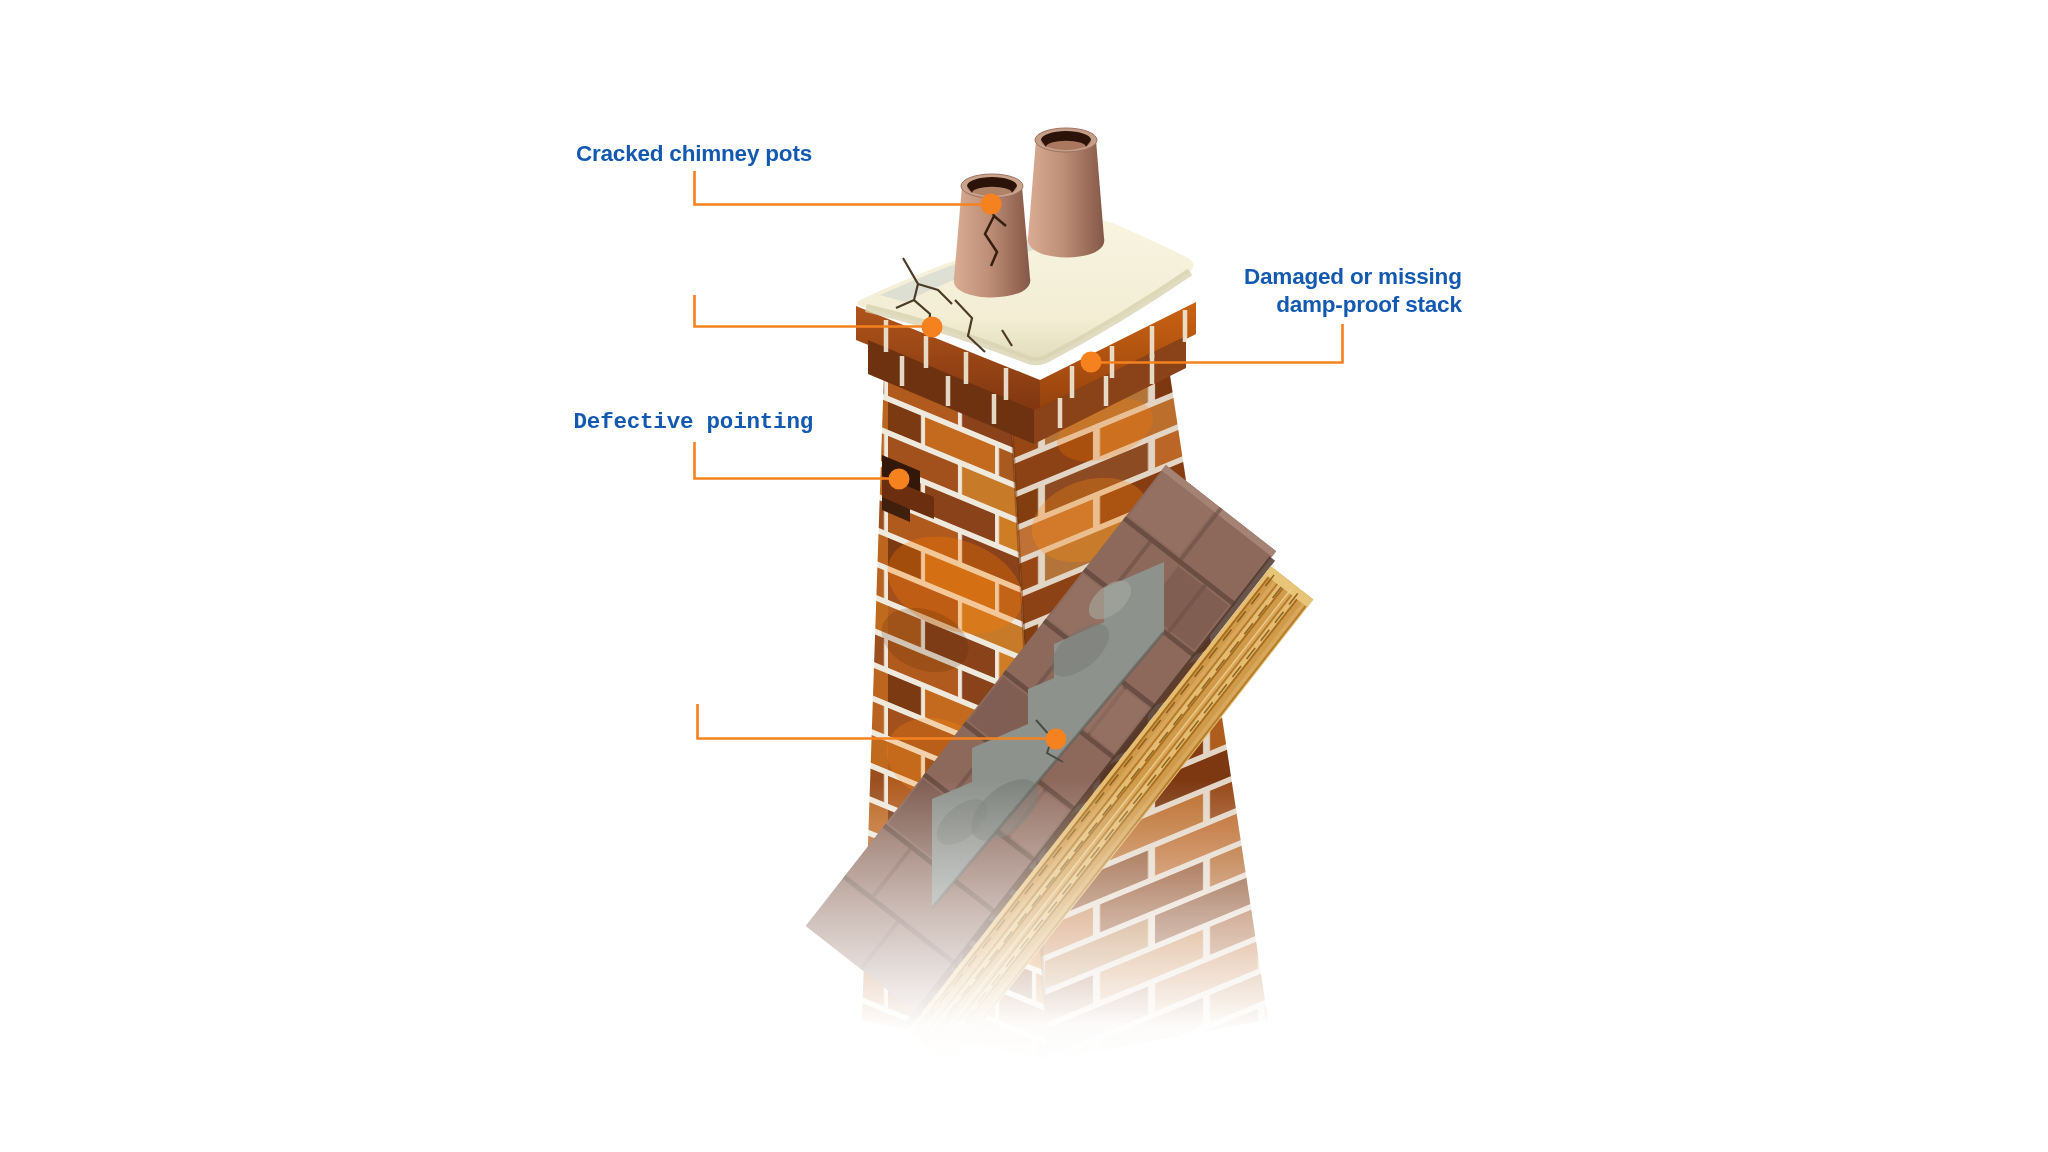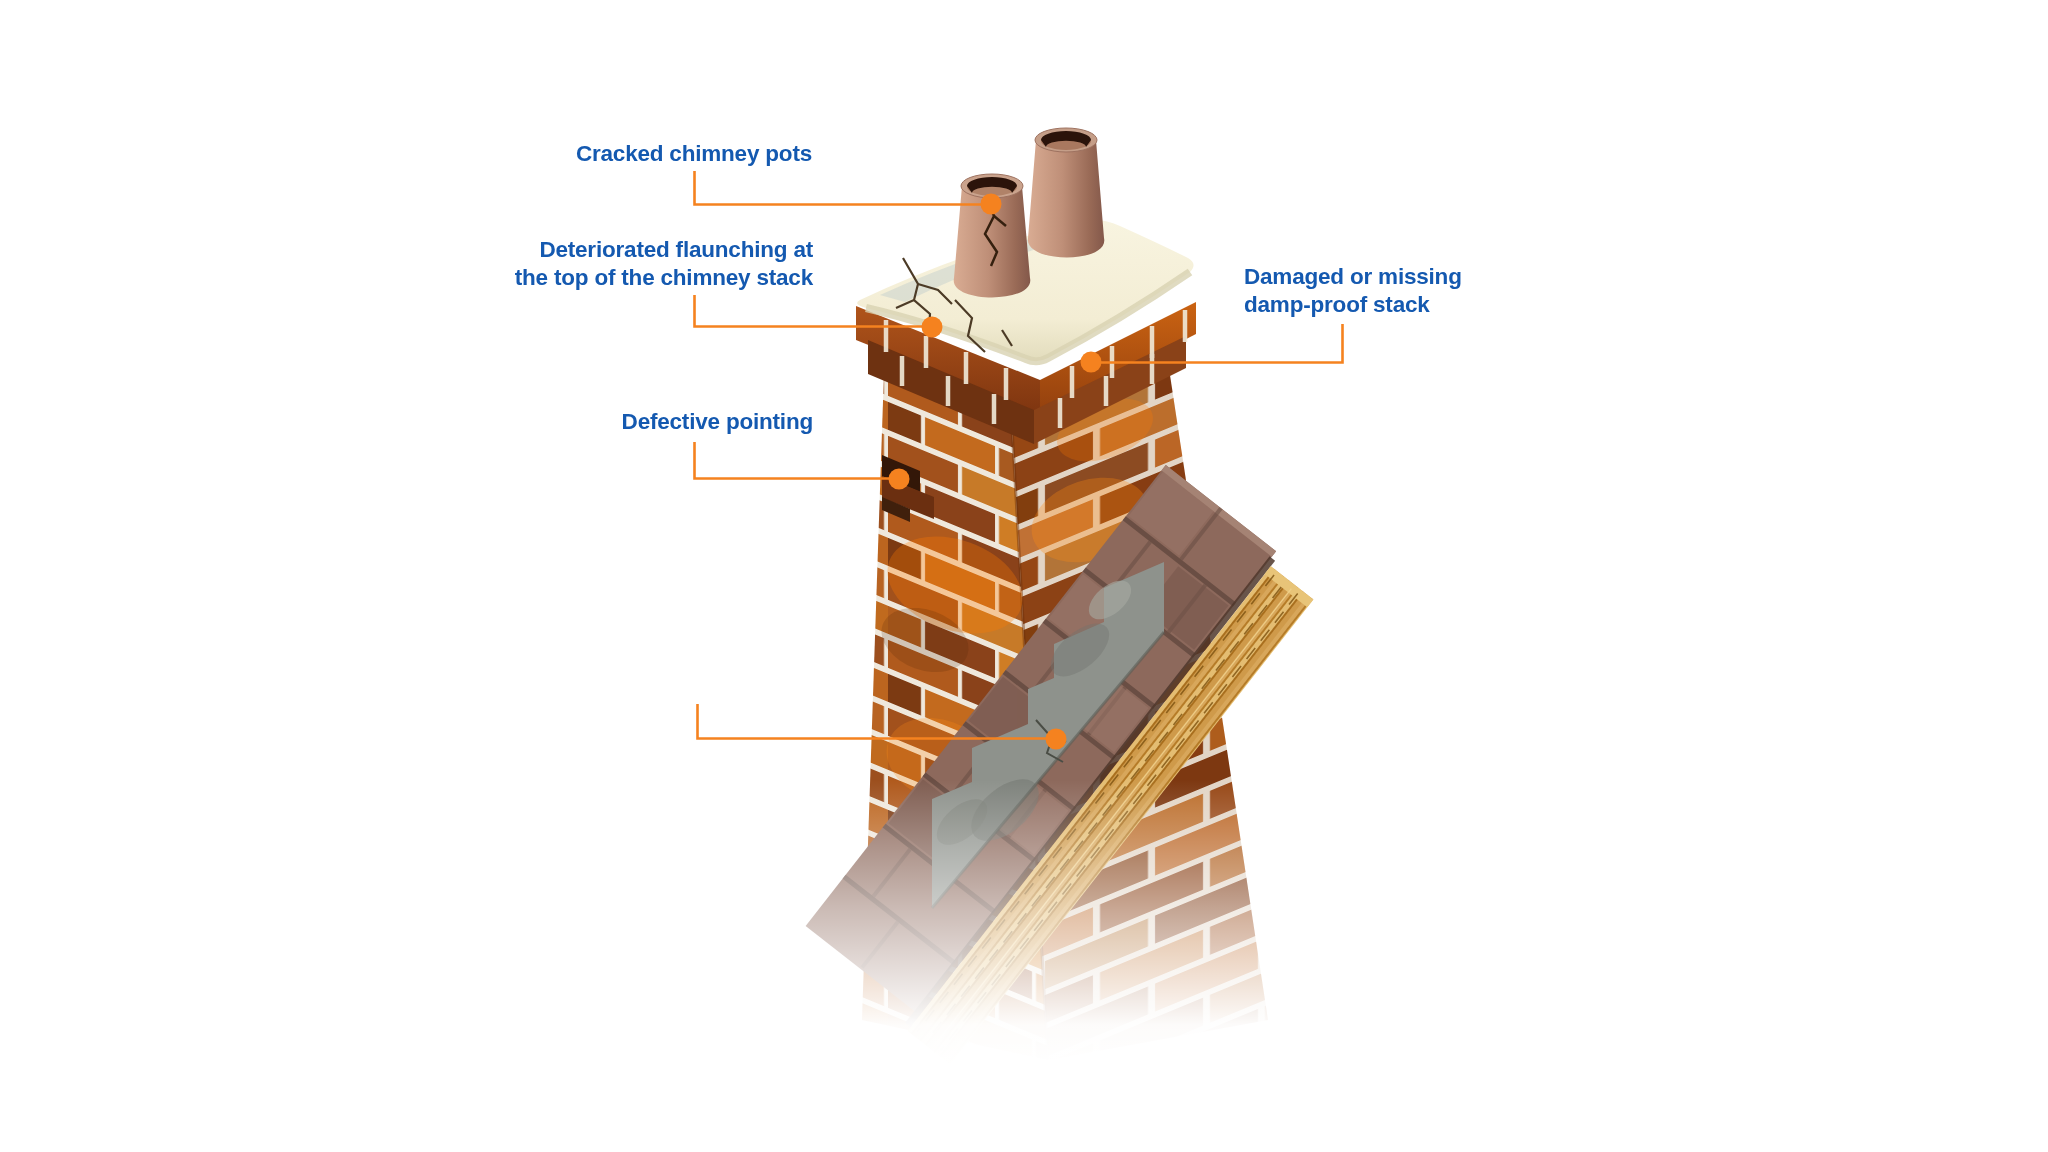--- a/index.html
+++ b/index.html
@@ -2,21 +2,21 @@
 <html><head>
 <meta charset="utf-8">
 <style>
   html,body{margin:0;padding:0;background:#ffffff;}
   #stage{position:relative;width:2048px;height:1152px;background:#ffffff;overflow:hidden;
          font-family:"Liberation Sans",sans-serif;}
   #art{position:absolute;left:0;top:0;}
   .lbl{position:absolute;font-weight:700;font-size:22.5px;line-height:28px;color:#1459b0;
        letter-spacing:-0.2px;white-space:nowrap;}
   .lbl.r{text-align:right;}
-  .lbl.l{text-align:left;}
+  .lbl.l{text-align:right;}
 </style>
 </head>
 <body>
 
 <div id="stage">
 
 <svg id="art" width="2048" height="1152" viewBox="0 0 2048 1152">
   <defs>
 
     <pattern id="brickL" patternUnits="userSpaceOnUse" width="296" height="136" patternTransform="skewY(22.5)">
@@ -247,28 +247,24 @@
     <circle cx="1091" cy="362" r="10.5"></circle>
     <circle cx="899" cy="479" r="10.5"></circle>
     <circle cx="1056" cy="739" r="10.5"></circle>
   </g>
 </svg>
 
 <div class="lbl r" style="right:1236px;top:140px;">
   <div>Cracked chimney pots</div>
 </div>
 
-<div class="lbl r" style="right:1235px;top:236px;">
-  <div>Deteriorated flaunching at</div>
-  <div>the top of the chimney stack</div>
-</div>
 
 <div class="lbl l" style="left:1244px;top:263px;">
   <div>Damaged or missing</div>
   <div>damp-proof stack</div>
 </div>
 
-<div class="lbl r" style="right:1235px;top:408px;">
+<div class="lbl r" style="right:1235px;top:408px;font-family:Liberation Mono, monospace;">
   <div>Defective pointing</div>
 </div>
 
 
 </div>
 
 </body></html>

